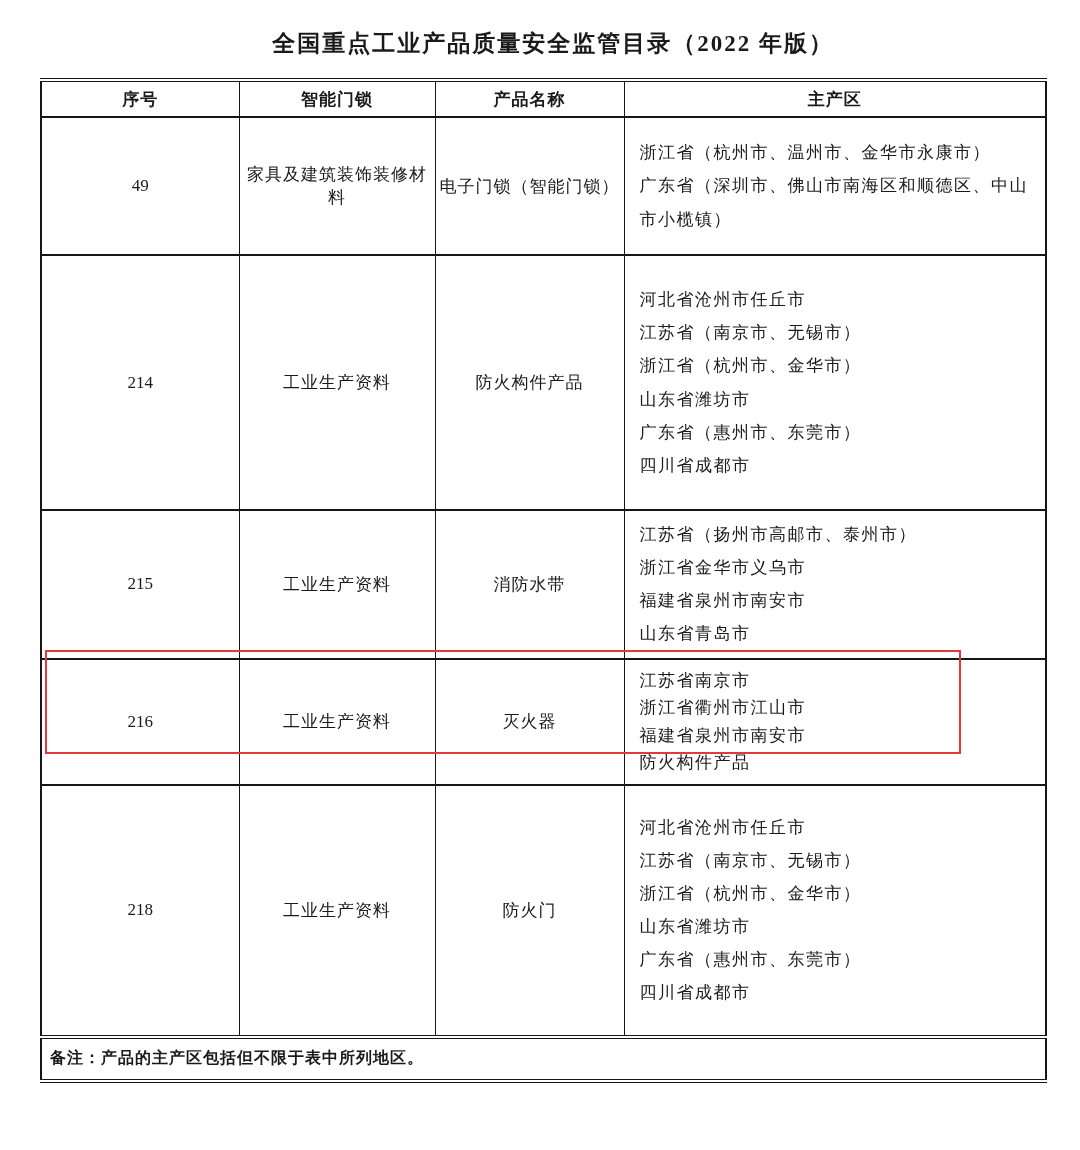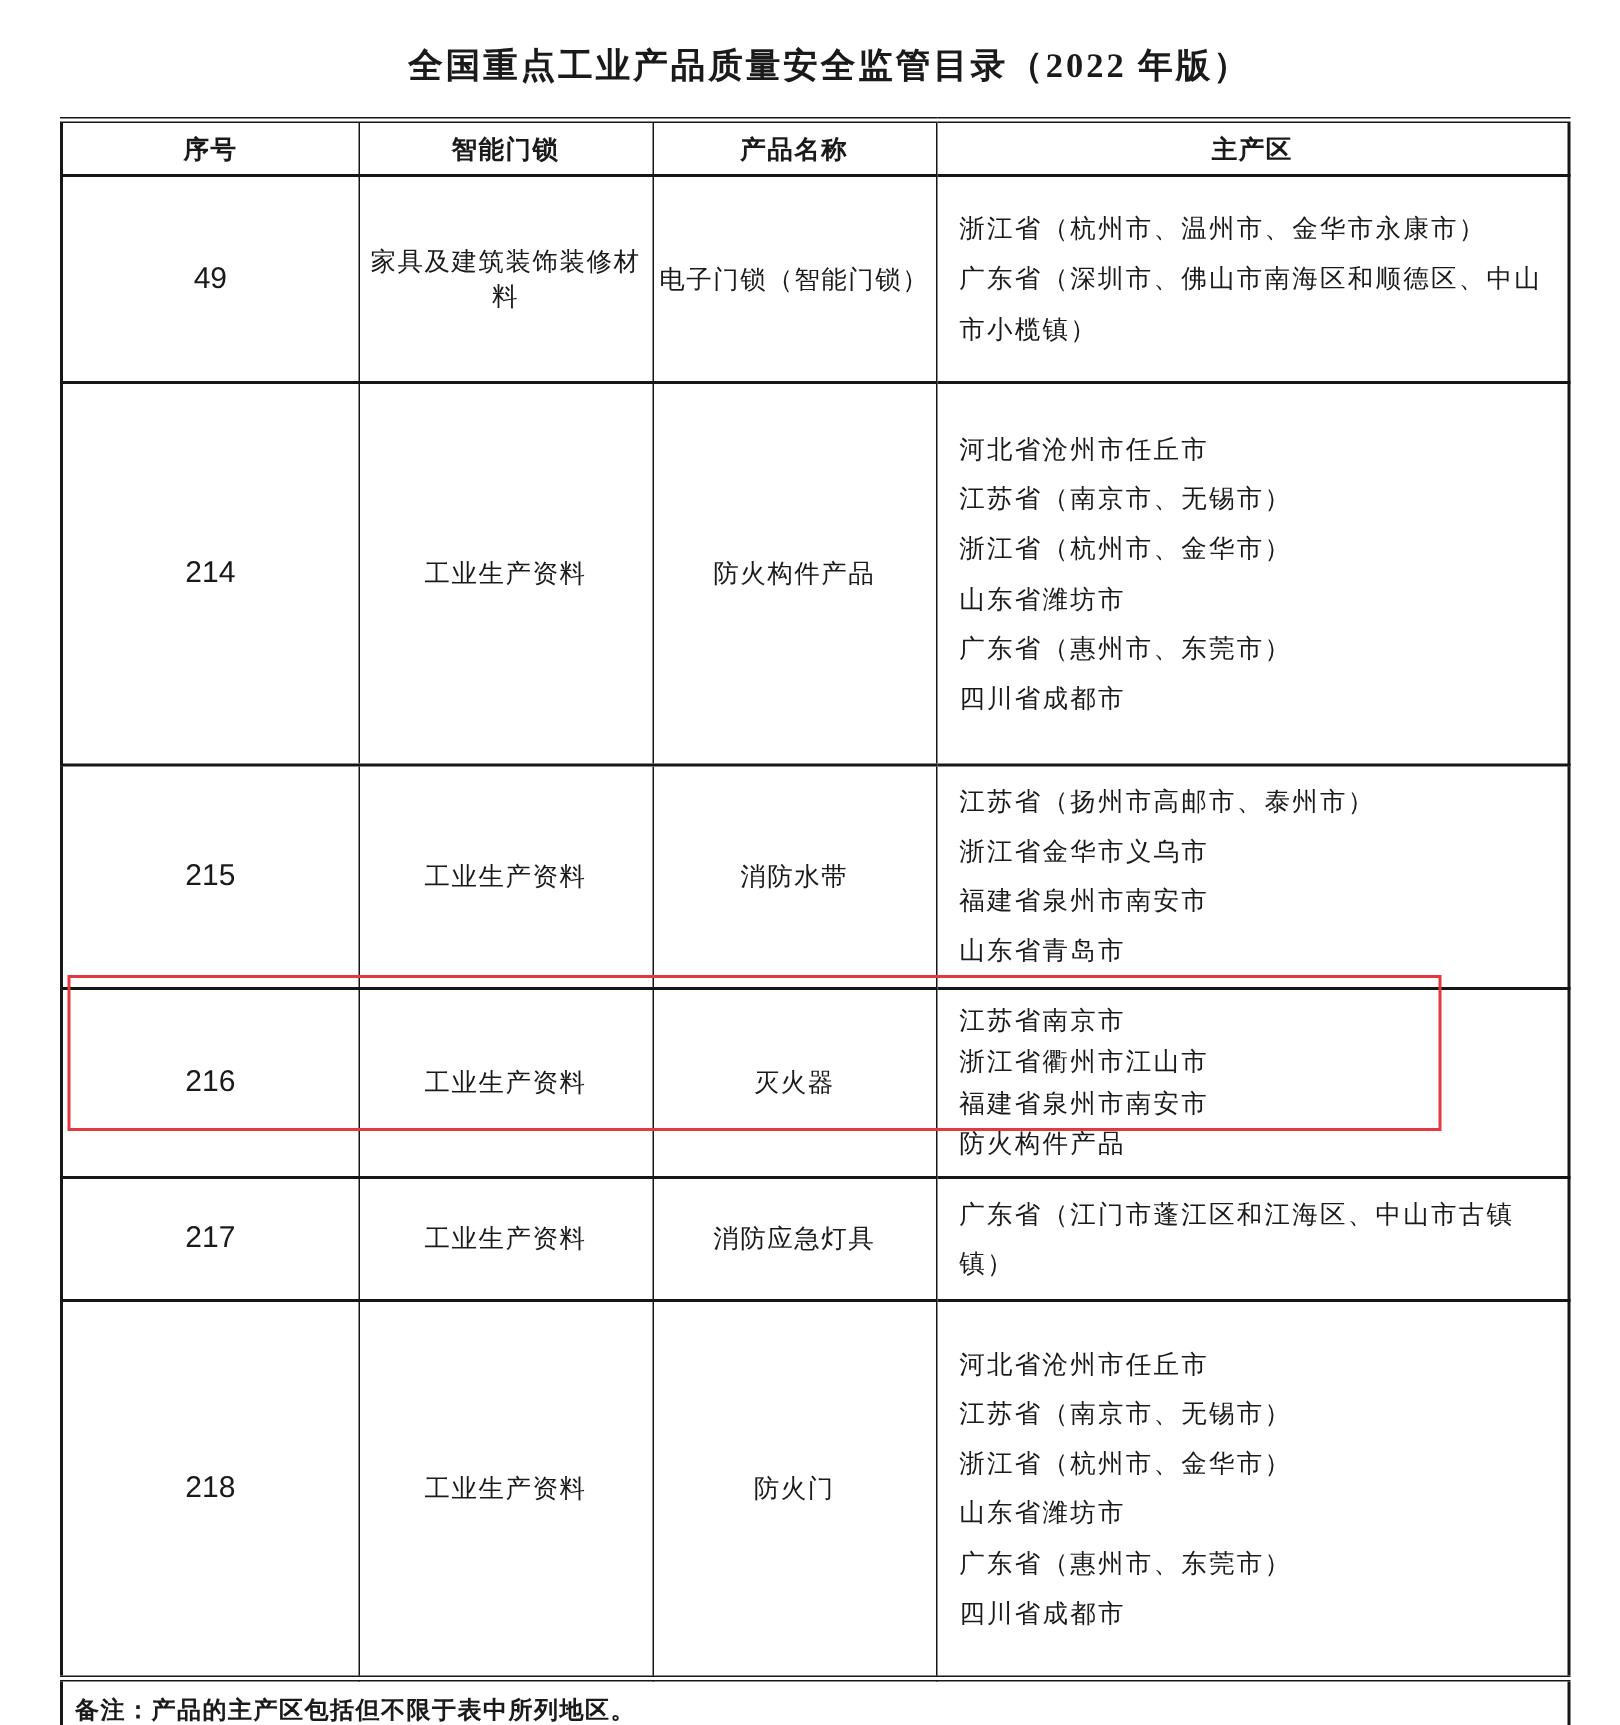--- a/index.html
+++ b/index.html
@@ -45,21 +45,21 @@
     letter-spacing: 1px;
     text-align: center;
     vertical-align: middle;
     margin-left: 24px;
   }
   tbody td {
     font-size: 17px;
     vertical-align: middle;
   }
   .c { text-align: center; letter-spacing: 1px; padding: 2px; }
-  .serial { letter-spacing: 0; font-family: Liberation Sans, sans-serif; font-size: 20px; }
+  .serial { letter-spacing: 0; font-family: Liberation Serif, serif; font-size: 17px; }
   .regions {
     padding: 6px 11px 6px 14px;
     line-height: 1.95;
     letter-spacing: 1.5px;
   }
   .h-49  { height: 138px; }
   .h-214 { height: 255px; }
   .h-215 { height: 142px; }
   .h-216 { height: 112px; }
   .h-217 { height: 81px;  }
@@ -152,30 +152,20 @@
         <td class="c">灭火器</td>
         <td>
             <div class="regions">
               <div class="region-line">江苏省南京市</div>
               <div class="region-line">浙江省衢州市江山市</div>
               <div class="region-line">福建省泉州市南安市</div>
               <div class="region-line">防火构件产品</div>
             </div>
           </td>
       </tr>
-      <tr class="h-217">
-        <td class="c serial">217</td>
-        <td class="c">工业生产资料</td>
-        <td class="c">消防应急灯具</td>
-        <td>
-            <div class="regions">
-              <div class="region-line">广东省（江门市蓬江区和江海区、中山市古镇镇）</div>
-            </div>
-          </td>
-      </tr>
       <tr class="h-218">
         <td class="c serial">218</td>
         <td class="c">工业生产资料</td>
         <td class="c">防火门</td>
         <td>
             <div class="regions">
               <div class="region-line">河北省沧州市任丘市</div>
               <div class="region-line">江苏省（南京市、无锡市）</div>
               <div class="region-line">浙江省（杭州市、金华市）</div>
               <div class="region-line">山东省潍坊市</div>

